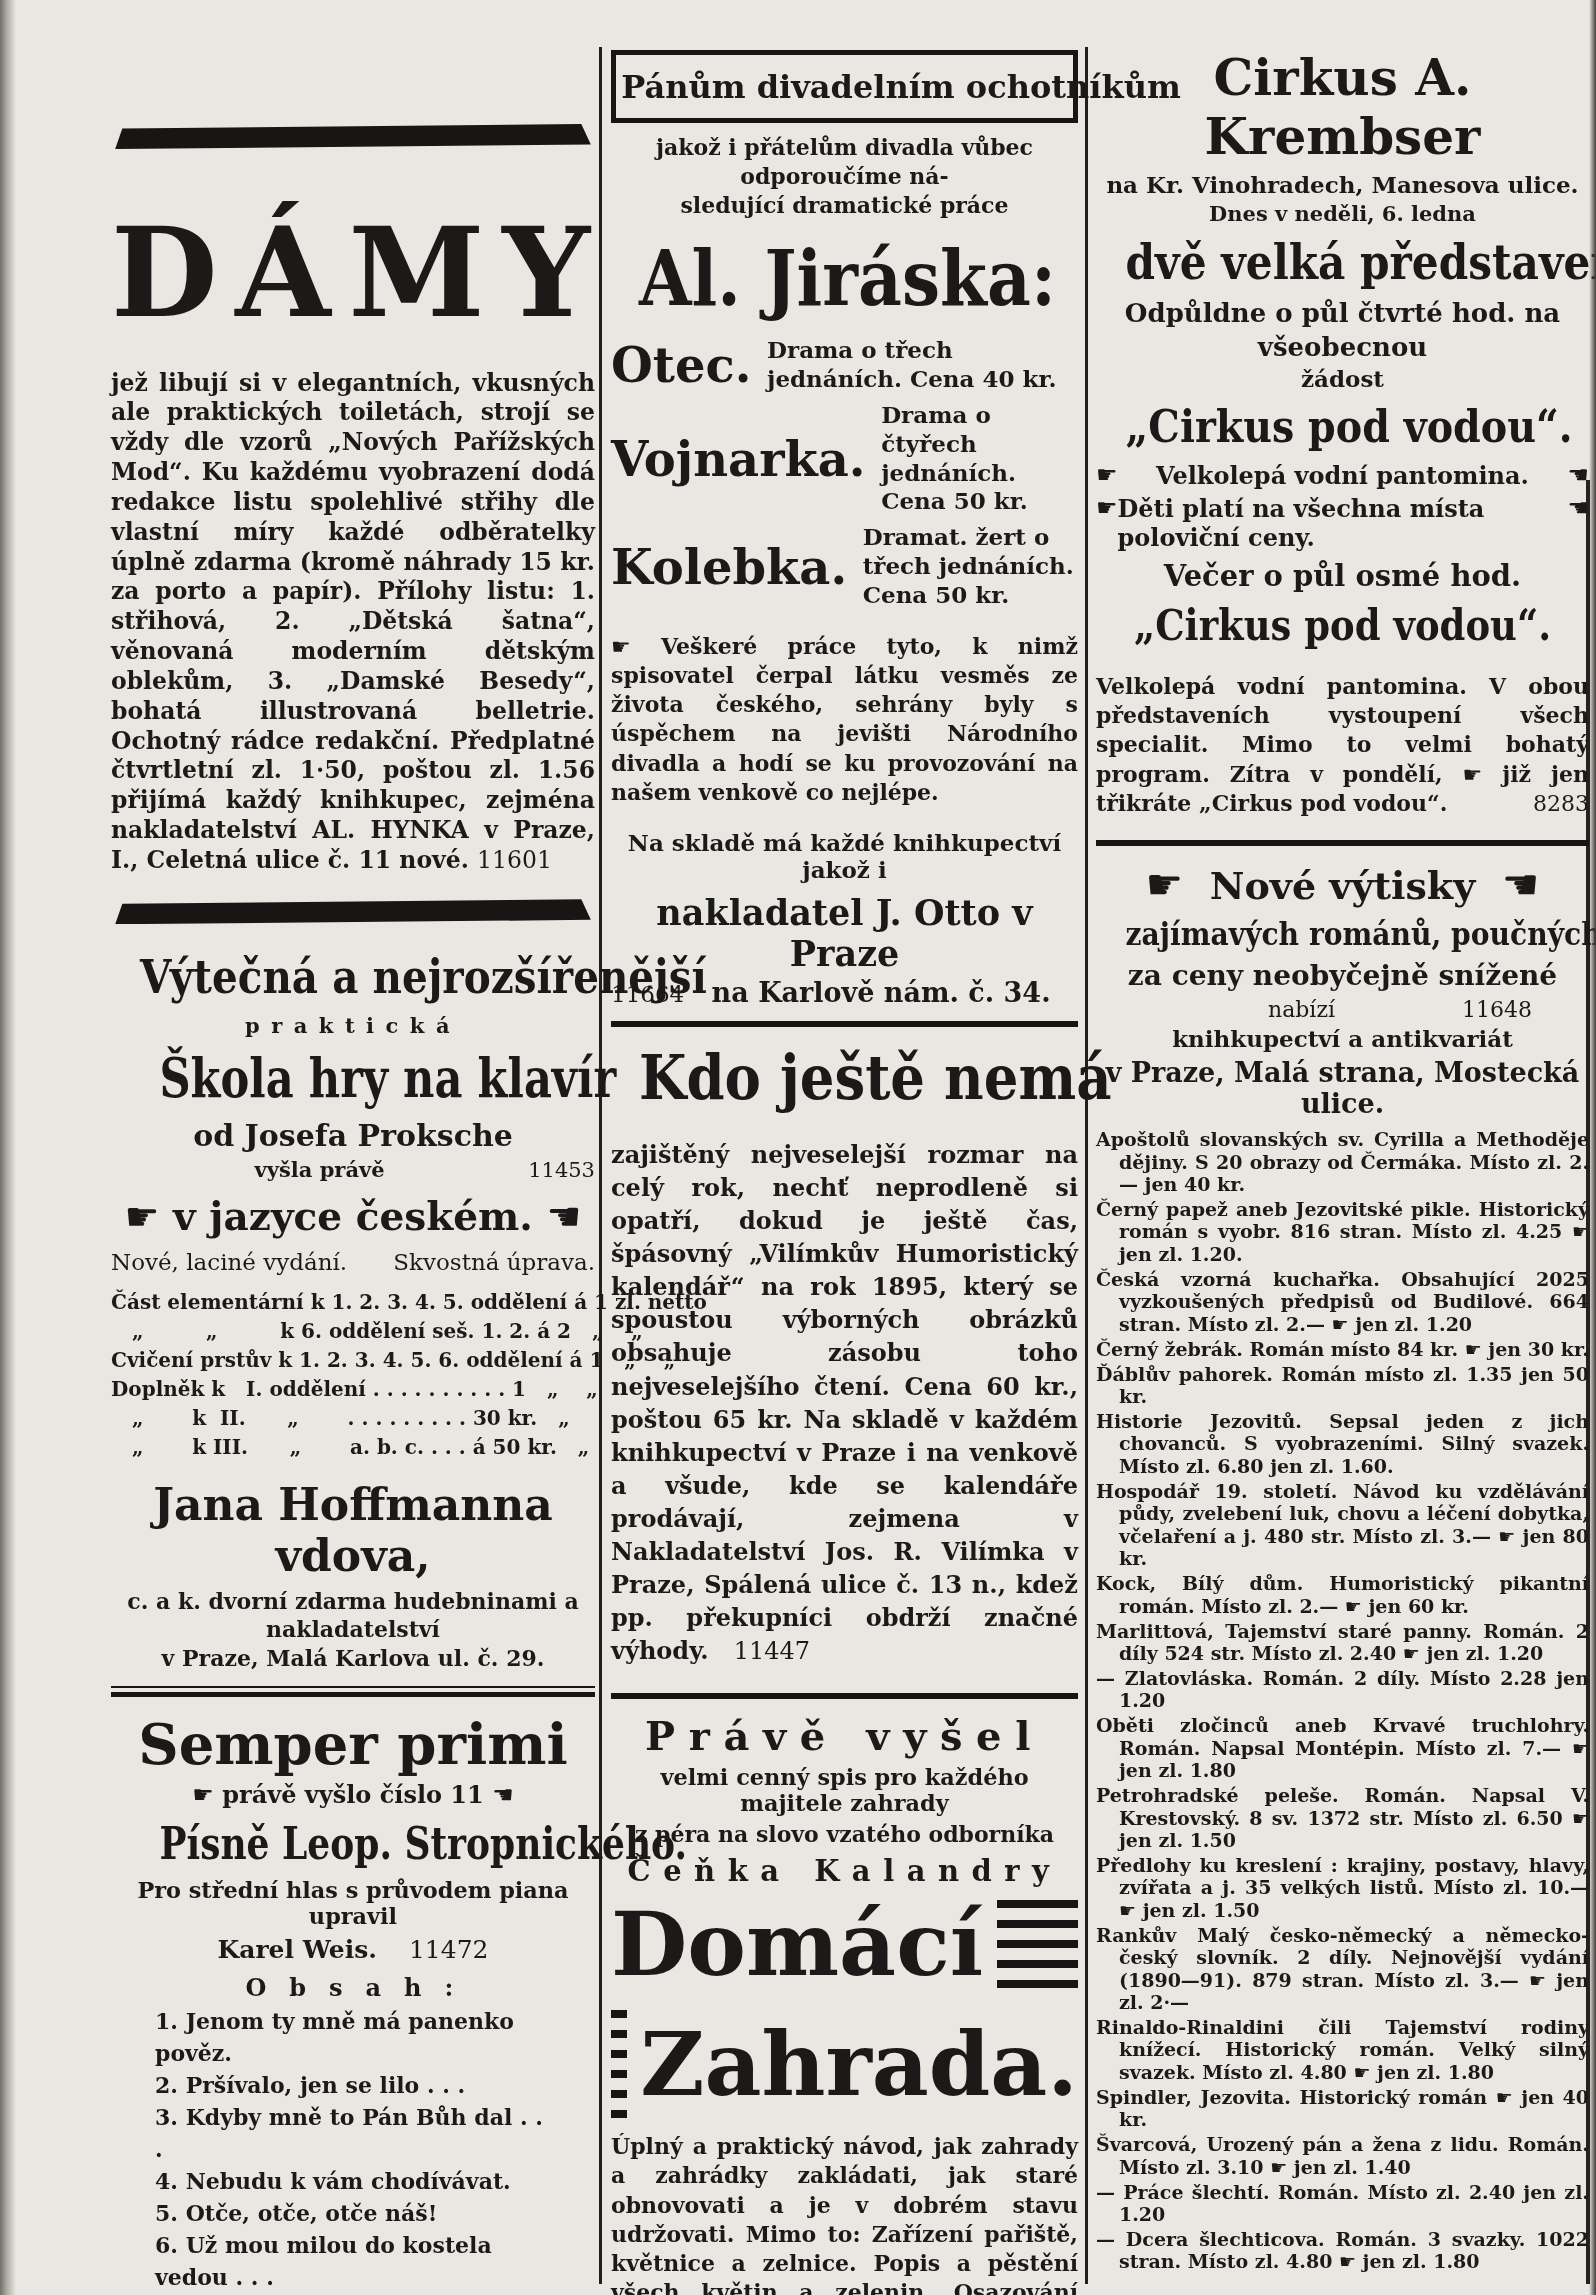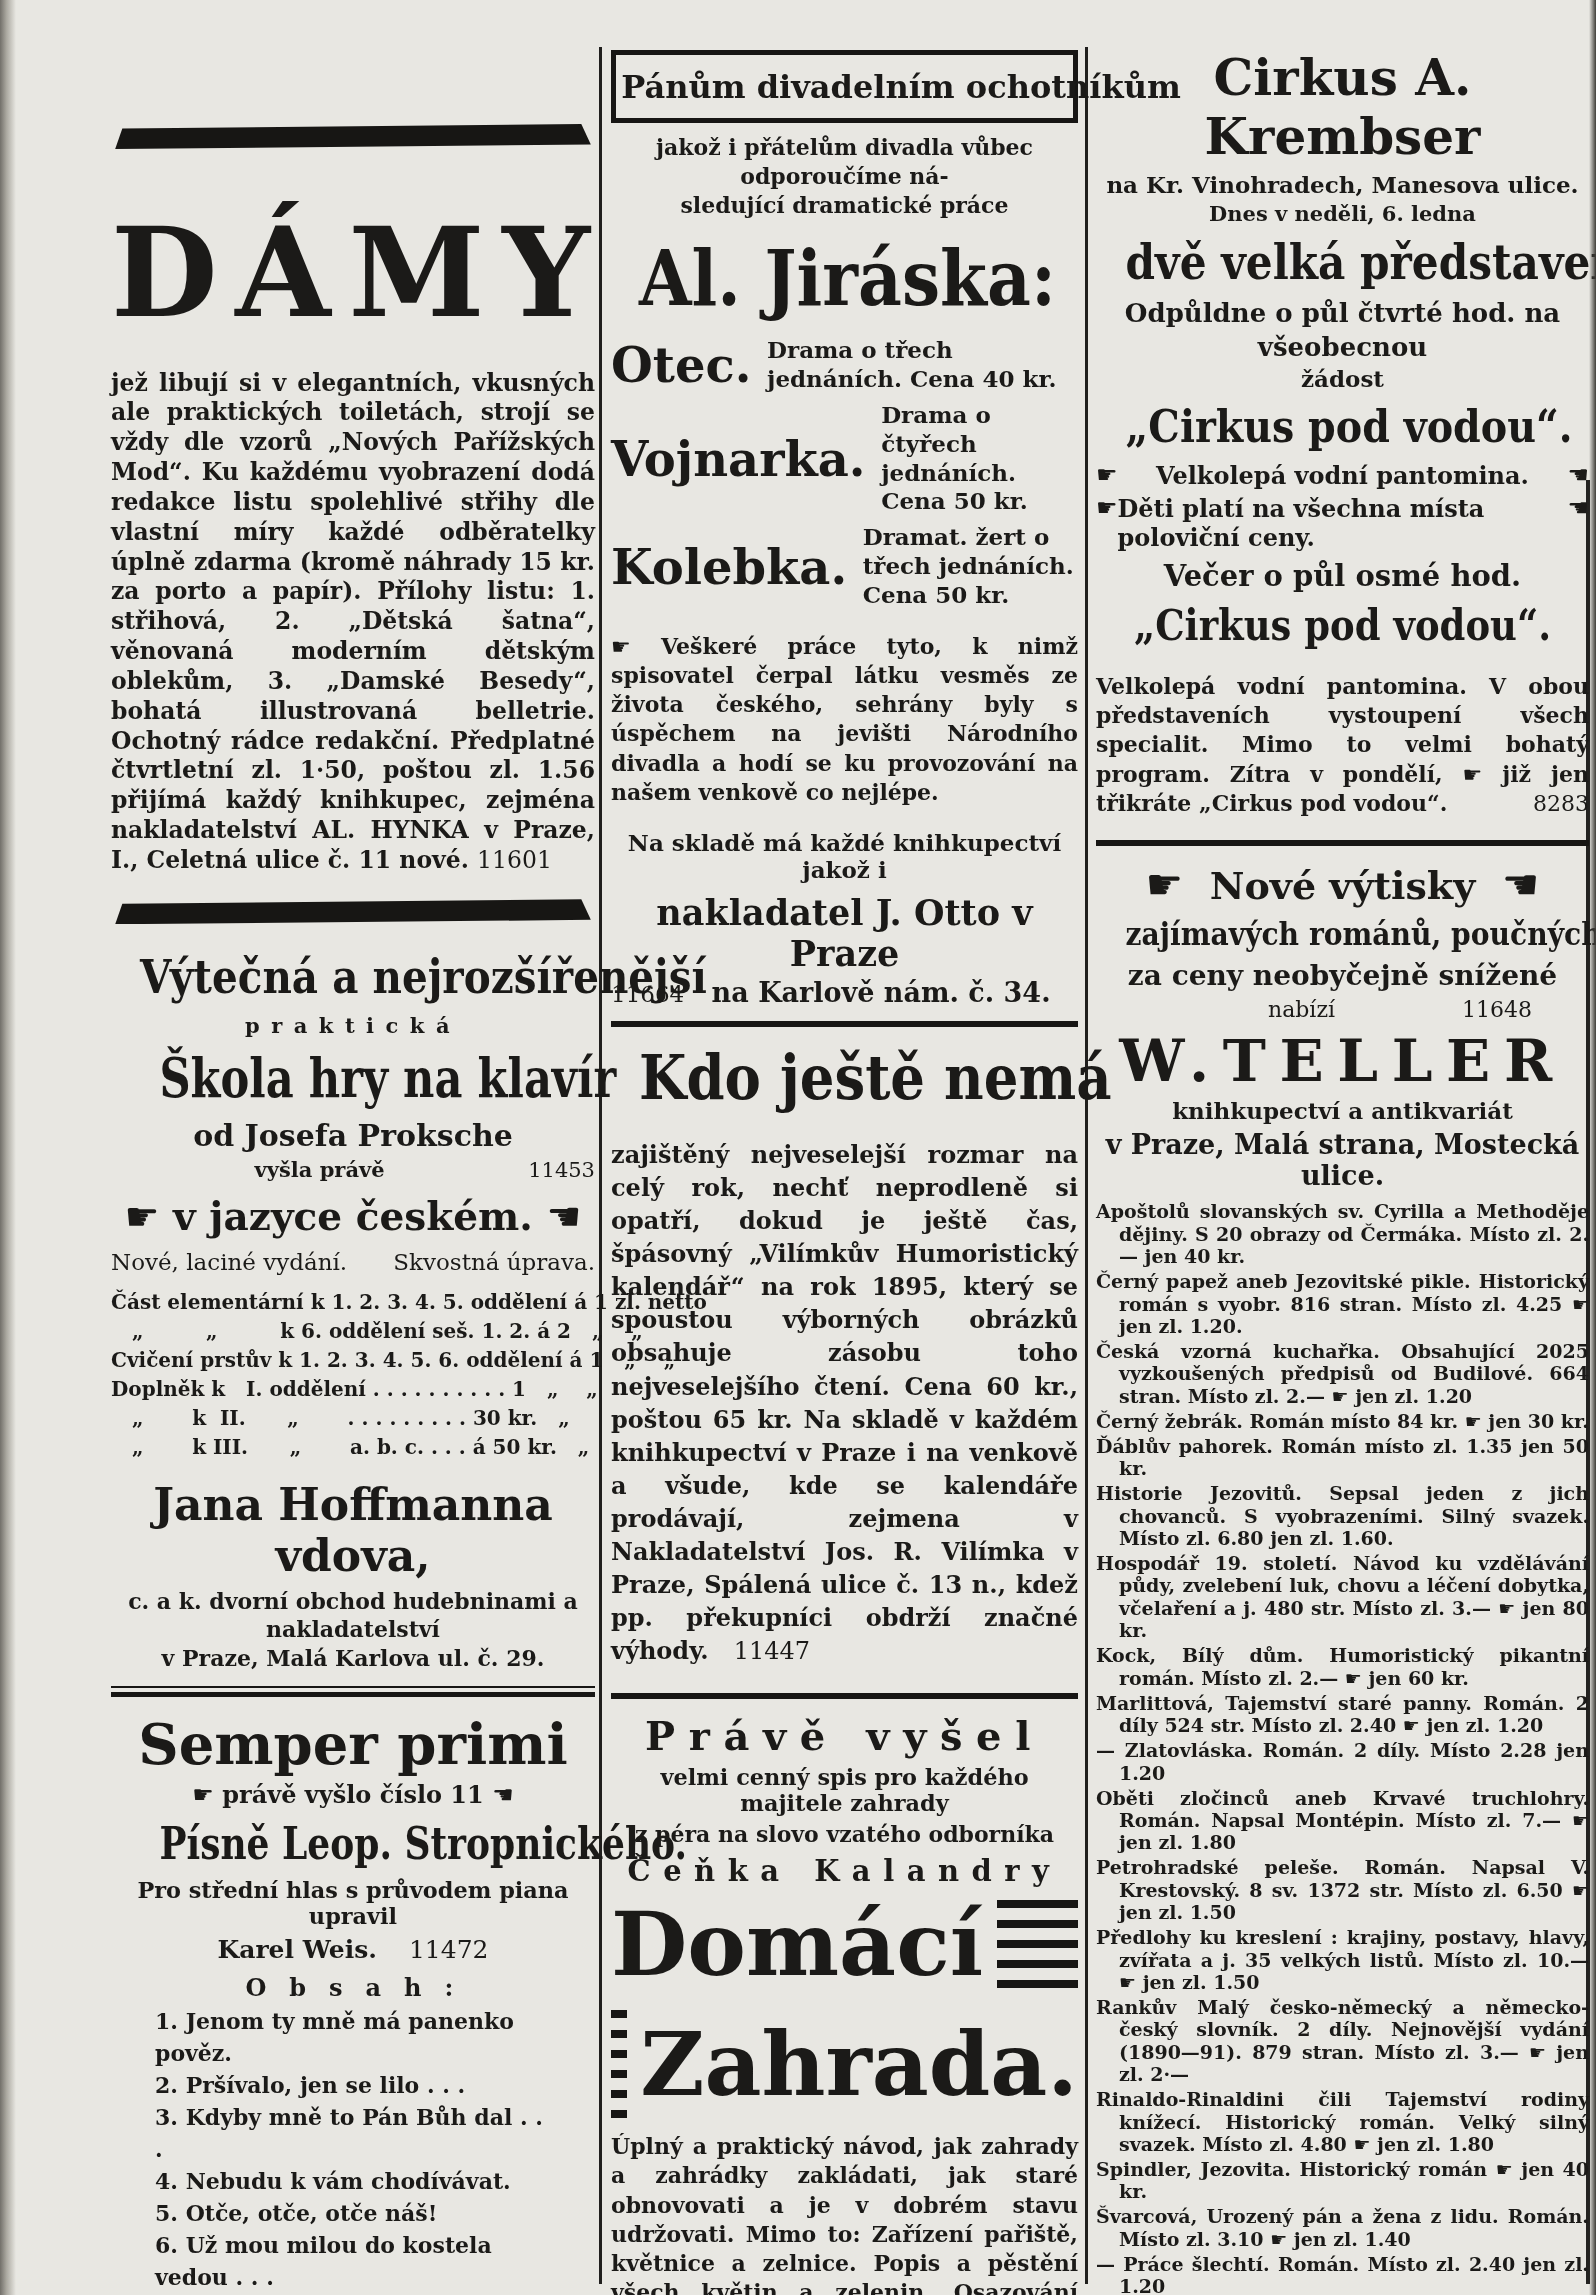--- a/index.html
+++ b/index.html
@@ -137,21 +137,21 @@
       </div>
       <div>
         <div class="price-line">Část elementární k 1. 2. 3. 4. 5. oddělení á 1 zl. netto</div>
         <div class="price-line">   „         „         k 6. oddělení seš. 1. 2. á 2   „    „</div>
         <div class="price-line">Cvičení prstův k 1. 2. 3. 4. 5. 6. oddělení á 1   „    „</div>
         <div class="price-line">Doplněk k   I. oddělení . . . . . . . . . . 1   „    „</div>
         <div class="price-line">   „       k  II.      „       . . . . . . . . . 30 kr.   „</div>
         <div class="price-line">   „       k III.      „       a. b. c. . . . á 50 kr.   „</div>
       </div>
       <div class="hoff-title c">Jana Hoffmanna vdova,</div>
-      <div class="hoff-sub c">c. a k. dvorní obchod hudebninami a nakladatelství</div>
+      <div class="hoff-sub c">c. a k. dvorní zdarma hudebninami a nakladatelství</div>
       <div class="hoff-sub c">v Praze, Malá Karlova ul. č. 29.</div>
     </div>
 
     <hr class="rule-dbl">
 
     <div>
       <div class="semper-title c">Semper primi</div>
       <div class="semper-sub c">
         <span class="hand">☛</span>
         <span>právě vyšlo číslo 11</span>
@@ -281,21 +281,20 @@
         <span class="hand nove-hand">☚</span>
       </div>
       <div class="tel-l1 c">
           <span class="cond">zajímavých románů, poučných spisů a j.</span>
         </div>
       <div class="tel-l2 c">za ceny neobyčejně snížené</div>
       <div class="nabizi-row">
         <span>nabízí</span>
         <span class="ref">11648</span>
       </div>
-      <div class="teller c">W.TELLER</div>
       <div class="tel-desc c">knihkupectví a antikvariát</div>
       <div class="tel-addr c">v Praze, Malá strana, Mostecká ulice.</div>
       <div>
         <p class="book j">Apoštolů slovanských sv. Cyrilla a Methoděje dějiny. S 20 obrazy od Čermáka. Místo zl. 2.— jen 40 kr.</p>
         <p class="book j">Černý papež aneb Jezovitské pikle. Historický román s vyobr. 816 stran. Místo zl. 4.25 ☛ jen zl. 1.20.</p>
         <p class="book j">Česká vzorná kuchařka. Obsahující 2025 vyzkoušených předpisů od Budilové. 664 stran. Místo zl. 2.— ☛ jen zl. 1.20</p>
         <p class="book j">Černý žebrák. Román místo 84 kr. ☛ jen 30 kr.</p>
         <p class="book j">Ďáblův pahorek. Román místo zl. 1.35 jen 50 kr.</p>
         <p class="book j">Historie Jezovitů. Sepsal jeden z jich chovanců. S vyobrazeními. Silný svazek. Místo zl. 6.80 jen zl. 1.60.</p>
         <p class="book j">Hospodář 19. století. Návod ku vzdělávání půdy, zvelebení luk, chovu a léčení dobytka, včelaření a j. 480 str. Místo zl. 3.— ☛ jen 80 kr.</p>

